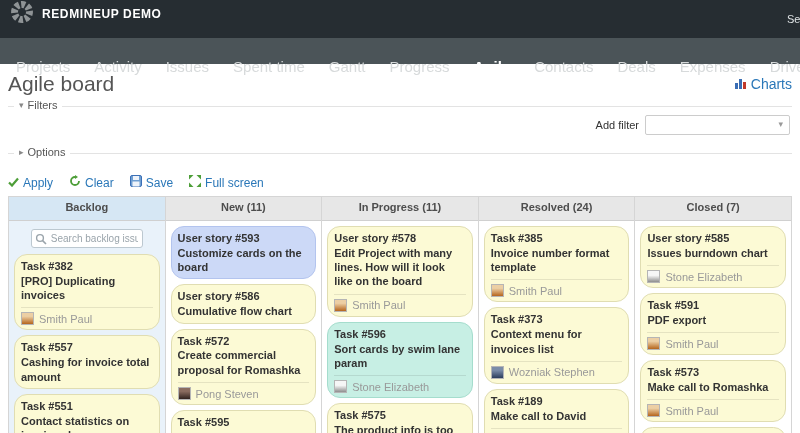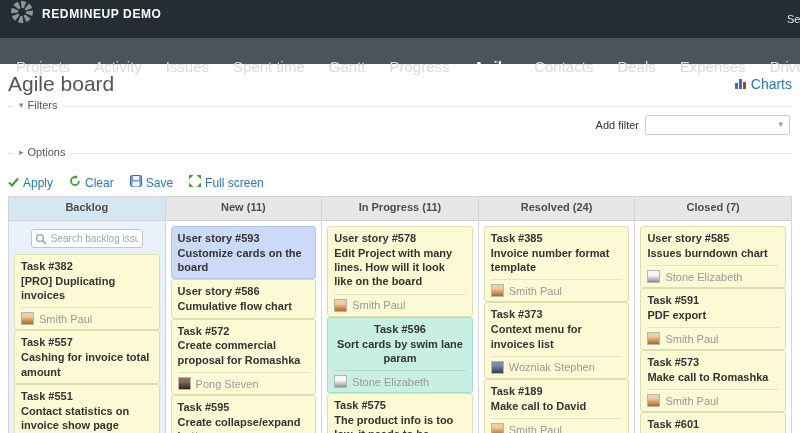--- a/index.html
+++ b/index.html
@@ -42,24 +42,24 @@
   .col-header { height:24px; line-height:20px; text-align:center; font-size:11px; font-weight:bold; color:#4d4d4d; background:var(--colhead); border-bottom:1px solid #d0d0d0; }
   .col.backlog .col-header { background:var(--backloghead); }
   .col-body { flex:1; background:#fff; padding:5px 5px 0 5px; overflow:hidden; }
   .col.backlog .col-body { background:var(--backlogbody); }
 
   .search-wrap { text-align:center; margin:2px 0 6px 0; position:relative; }
   .backlog-search { width:112px; height:19px; border:1px solid #bcc8d0; border-radius:3px; font-size:10px; padding:0 4px 0 19px; color:#444; background:#fff; font-family:"Liberation Sans", sans-serif; }
   .backlog-search::placeholder { color:#9aa4ab; }
   .search-icon { position:absolute; left:calc(50% - 52px); top:3px; width:12px; height:12px; }
 
-  .card { border:1px solid; border-radius:3px; padding:4px 6px 4px 6px; font-size:11px; cursor:pointer; }
+  .card { border:1px solid; border-radius:13px; padding:4px 6px 4px 6px; margin-bottom:5px; font-size:11px; cursor:pointer; }
   .card.yellow { background:var(--c-yellow-bg); border-color:var(--c-yellow-bd); }
   .card.blue   { background:var(--c-blue-bg);   border-color:var(--c-blue-bd); }
-  .card.teal   { background:var(--c-teal-bg);   border-color:var(--c-teal-bd);text-align:center; }
+  .card.teal   { background:var(--c-teal-bg);   border-color:var(--c-teal-bd); }
   .card-id { font-weight:bold; color:#333; line-height:1.35; }
   .card-subject { font-weight:bold; color:#333; line-height:1.3; }
   .card-assignee { margin-top:5px; border-top:1px solid rgba(0,0,0,.09); padding-top:4px; display:flex; align-items:center; gap:5px; color:#999; }
   .avatar { width:13px; height:13px; border:1px solid #b5b5b5; background:#cfcfcf; flex:0 0 auto; }
   .av-smith    { background:linear-gradient(180deg,#eccfa4 30%,#b5651d); }
   .av-pong     { background:linear-gradient(180deg,#8a6c60 30%,#31231f); }
   .av-stone    { background:linear-gradient(180deg,#f6f6f6 40%,#8e8e8e); }
   .av-wozniak  { background:linear-gradient(180deg,#7a8ca8 30%,#2c3e5d); }
 </style>
 </head>

